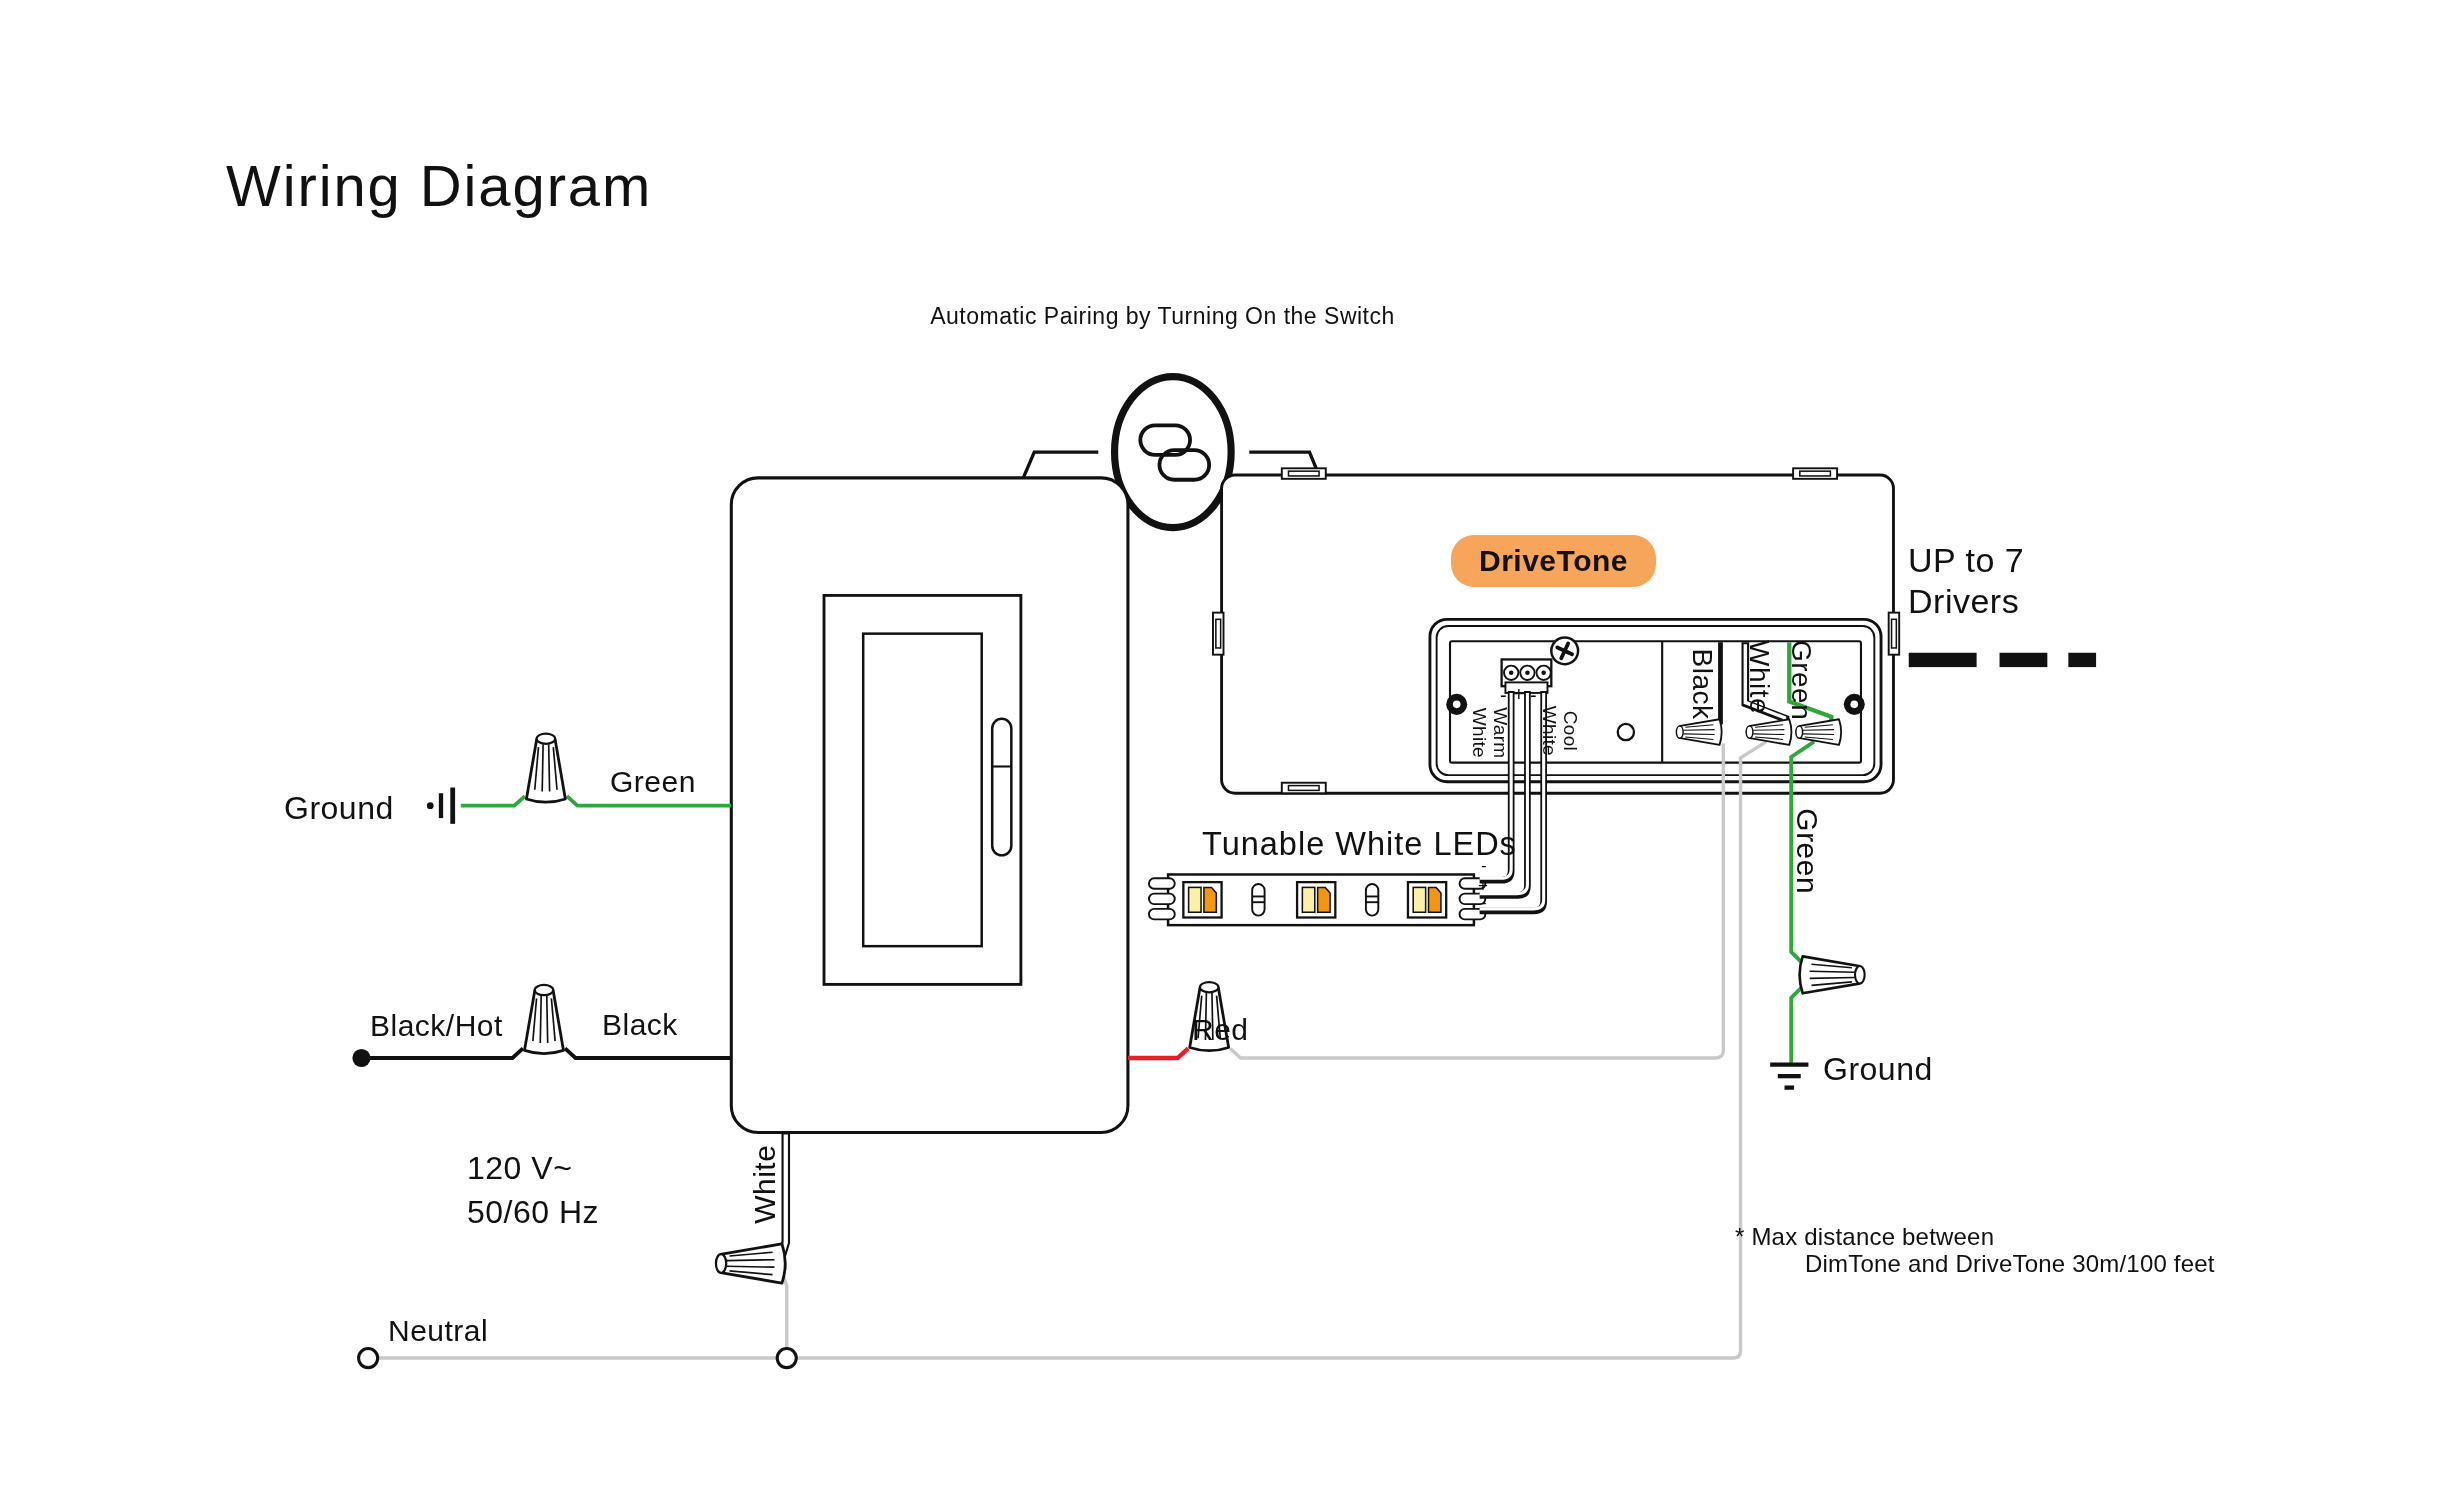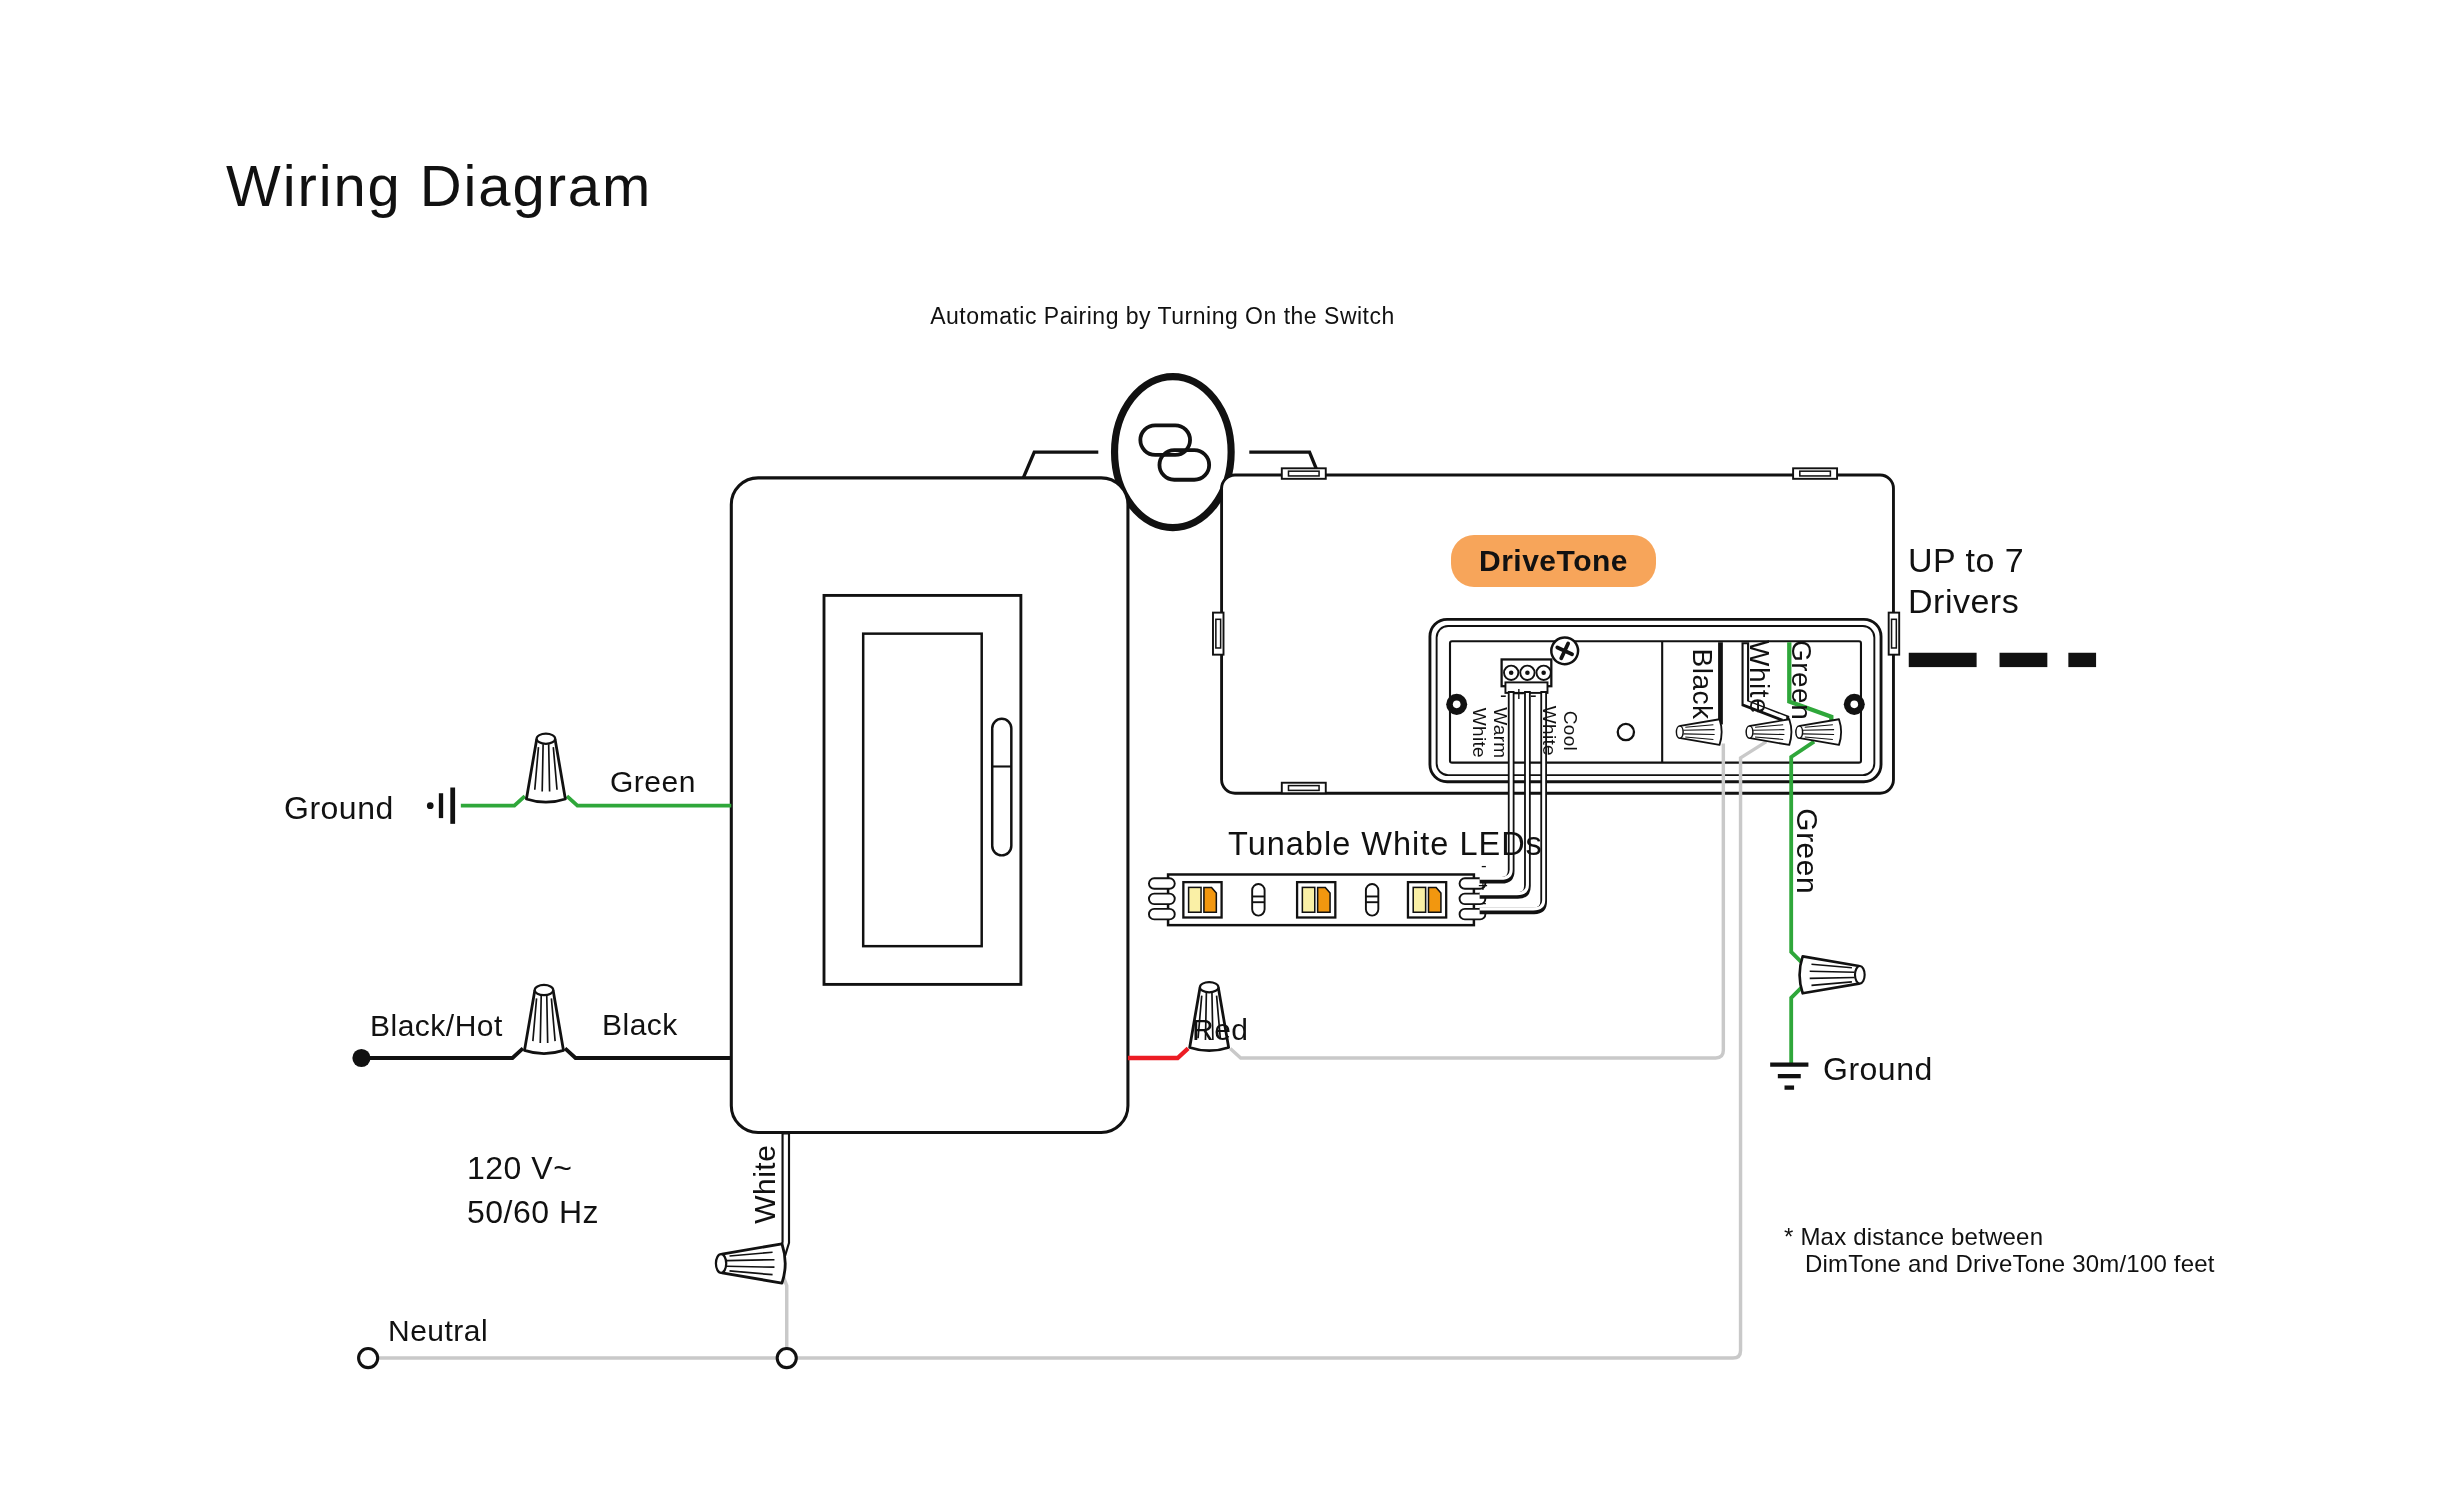--- a/index.html
+++ b/index.html
@@ -207,21 +207,21 @@
 
 <div class="t title" style="left:226px;top:153px;">Wiring Diagram</div>
 <div class="t caption" style="left:852px;top:303px;width:621px;">Automatic Pairing by Turning On the Switch</div>
 
 <div class="badge">
   <span>DriveTone</span>
 </div>
 
 <div class="t upto" style="left:1908px;top:540px;"><span>UP to 7</span><br><span>Drivers</span></div>
 
-<div class="t strip-title" style="left:1228px;top:826px;">Tunable White LEDs</div>
+<div class="t strip-title" style="left:1202px;top:826px;">Tunable White LEDs</div>
 
 <div class="t lbl33" style="left:284px;top:790px;">Ground</div>
 <div class="t lbl" style="left:610px;top:765px;">Green</div>
 <div class="t lbl" style="left:370px;top:1009px;">Black/Hot</div>
 <div class="t lbl" style="left:602px;top:1008px;">Black</div>
 <div class="t lbl" style="left:1144px;top:1013px;margin-left:48px;">Red</div>
 <div class="t lbl rotm90" style="left:698px;top:1167px;width:134px;">White</div>
 <div class="t lbl" style="left:388px;top:1314px;">Neutral</div>
 <div class="t lbl33" style="left:467px;top:1150px;">120 V~</div>
 <div class="t lbl33" style="left:467px;top:1194px;">50/60 Hz</div>
@@ -236,17 +236,17 @@
 <div class="t termlbl rot90" style="left:1511px;top:710px;width:96px;"><span>Cool</span><br><span>White</span></div>
 
 <div class="t mark" style="left:1500px;top:684px;">-</div>
 <div class="t mark" style="left:1513px;top:683px;">+</div>
 <div class="t mark" style="left:1530px;top:684px;">-</div>
 
 <div class="t smark" style="left:1481px;top:856px;">-</div>
 <div class="t smark" style="left:1478px;top:876px;">+</div>
 <div class="t smark" style="left:1481px;top:893px;">-</div>
 
-<div class="t small" style="left:1784px;top:1223px;">* Max distance between</div>
+<div class="t small" style="left:1735px;top:1223px;">* Max distance between</div>
 <div class="t small" style="left:1805px;top:1250px;">DimTone and DriveTone 30m/100 feet</div>
 
 </div>
 
 
 </body></html>

